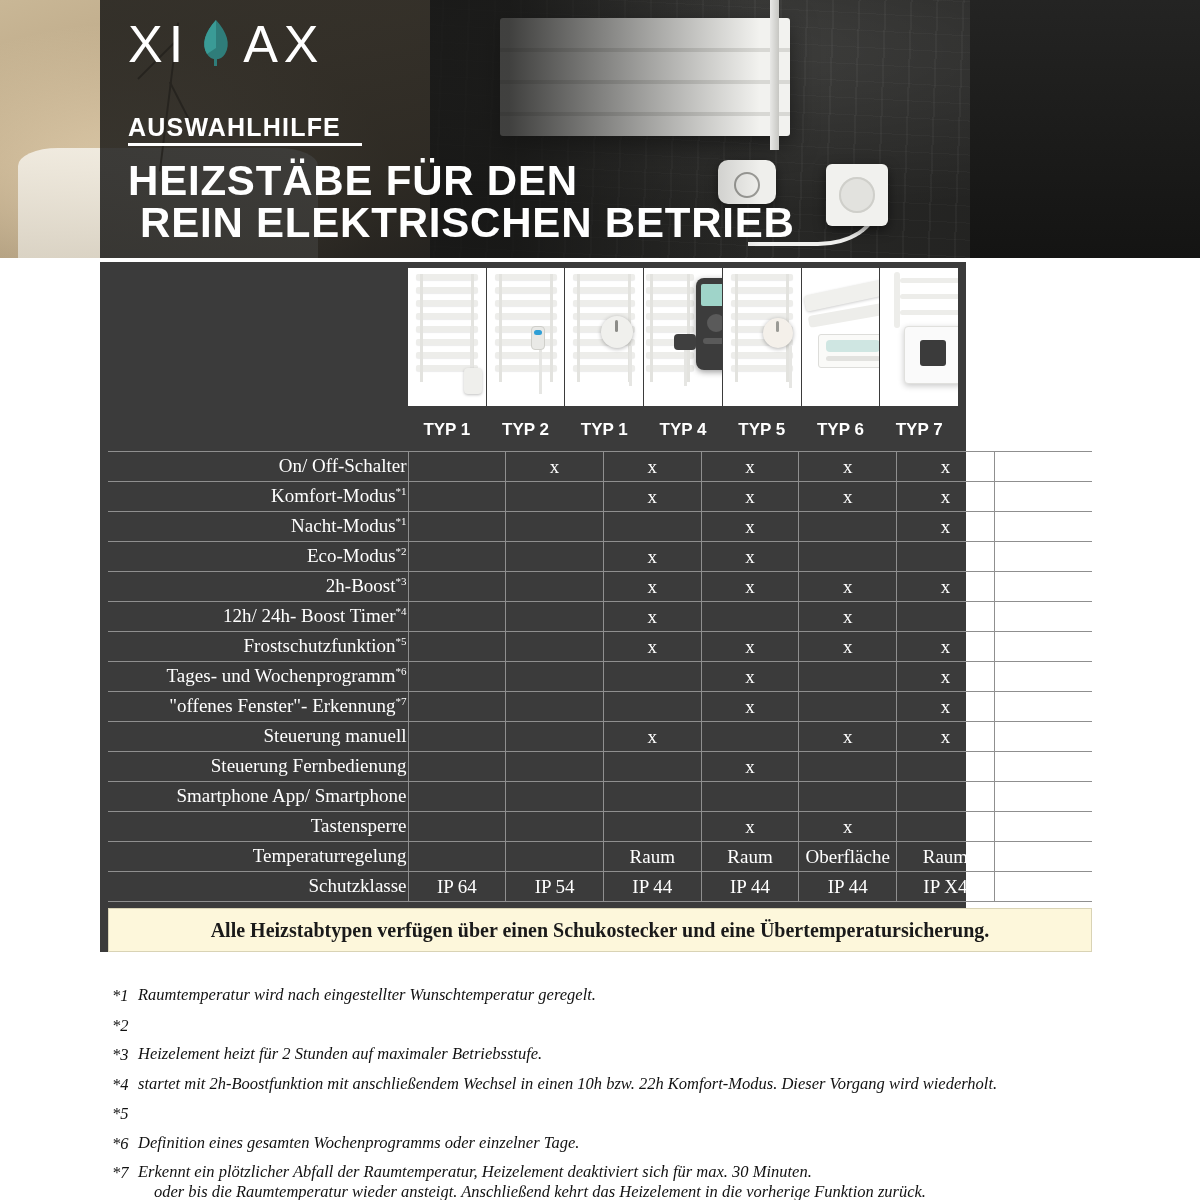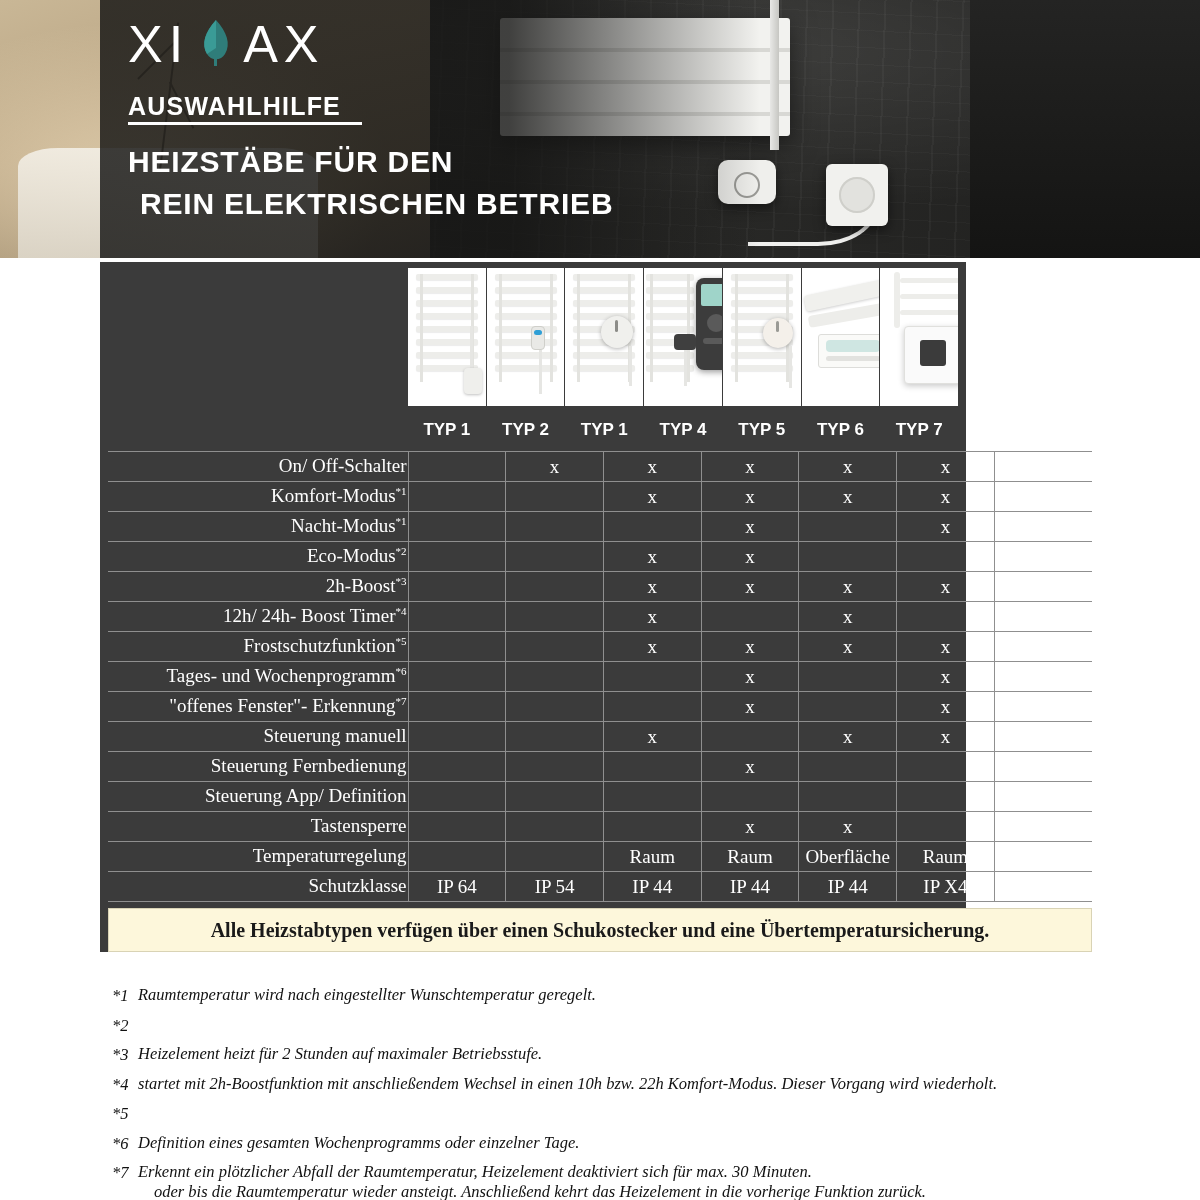--- a/index.html
+++ b/index.html
@@ -92,31 +92,31 @@
   .logo { position: absolute; left: 128px; top: 14px; height: 58px; display:flex; align-items:flex-start; }
   .logo-text {
     font-family: "Liberation Sans", sans-serif;
     font-weight: 400; font-size: 52px; letter-spacing: 6px; color: #ffffff;
   }
   .logo-mark {
     display:inline-block; width: 46px; height: 52px; position: relative; margin: 0 4px;
   }
   .logo-mark svg { position:absolute; left:0; top:2px; }
   .hero-eyebrow {
-    position: absolute; left: 128px; top: 92px;
+    position: absolute; left: 128px; top: 113px;
     font-family: "Liberation Sans", sans-serif;
     font-weight: bold; font-size: 25px; letter-spacing: 1.2px; color: #ffffff;
   }
   .hero-eyebrow:after{
     content:""; position:absolute; left:0; bottom:-4px; width:234px; height:3px; background:#ffffff;
   }
   .hero-title {
-    position: absolute; left: 128px; top: 141px;
+    position: absolute; left: 128px; top: 160px;
     font-family: "Liberation Sans", sans-serif;
-    font-weight: bold; font-size: 30px; line-height: 42px; letter-spacing: .8px; color: #ffffff;
+    font-weight: bold; font-size: 42px; line-height: 42px; letter-spacing: .8px; color: #ffffff;
   }
   .hero-title .l2 { display:block; margin-left: 12px; }
 
   
   .table-wrap {
     position: absolute; left: 100px; top: 262px;
     width: 866px; height: 690px;
     background: #3b3b3b;
     padding: 6px 8px 12px 8px;
   }
@@ -446,21 +446,21 @@
           <td class="lbl"><span>Steuerung Fernbedienung</span><sup></sup></td>
           <td class="val"></td>
           <td class="val"></td>
           <td class="val"></td>
           <td class="val">x</td>
           <td class="val"></td>
           <td class="val"></td>
           <td class="val"></td>
         </tr>
         <tr>
-          <td class="lbl"><span>Steuerung App/ Definition</span><sup></sup></td>
+          <td class="lbl"><span>Smartphone App/ Smartphone</span><sup></sup></td>
           <td class="val"></td>
           <td class="val"></td>
           <td class="val"></td>
           <td class="val"></td>
           <td class="val"></td>
           <td class="val"></td>
           <td class="val">x</td>
         </tr>
         <tr>
           <td class="lbl"><span>Tastensperre</span><sup></sup></td>

